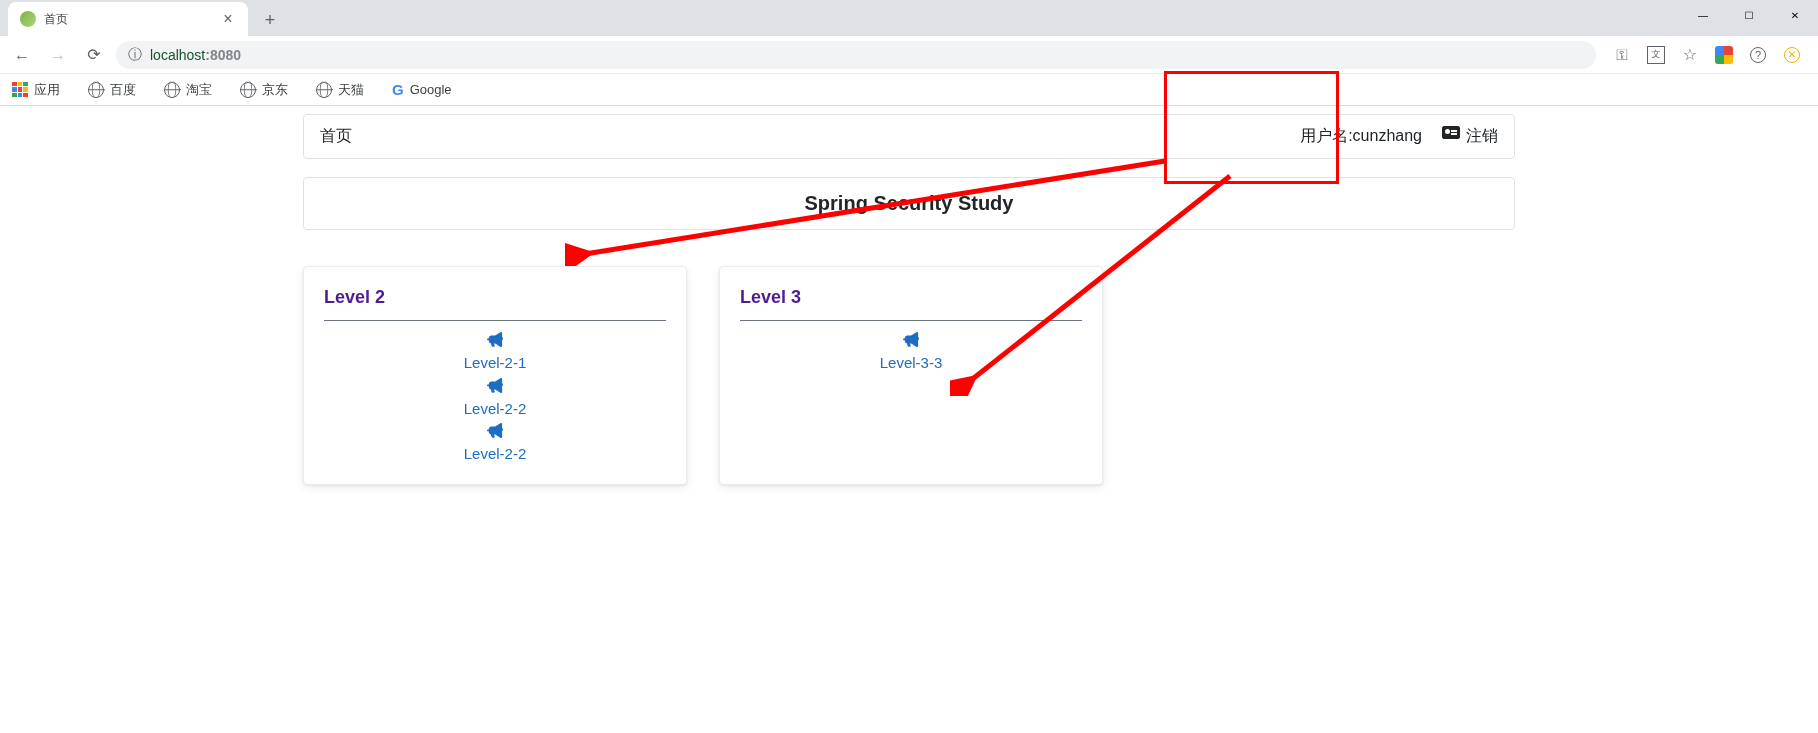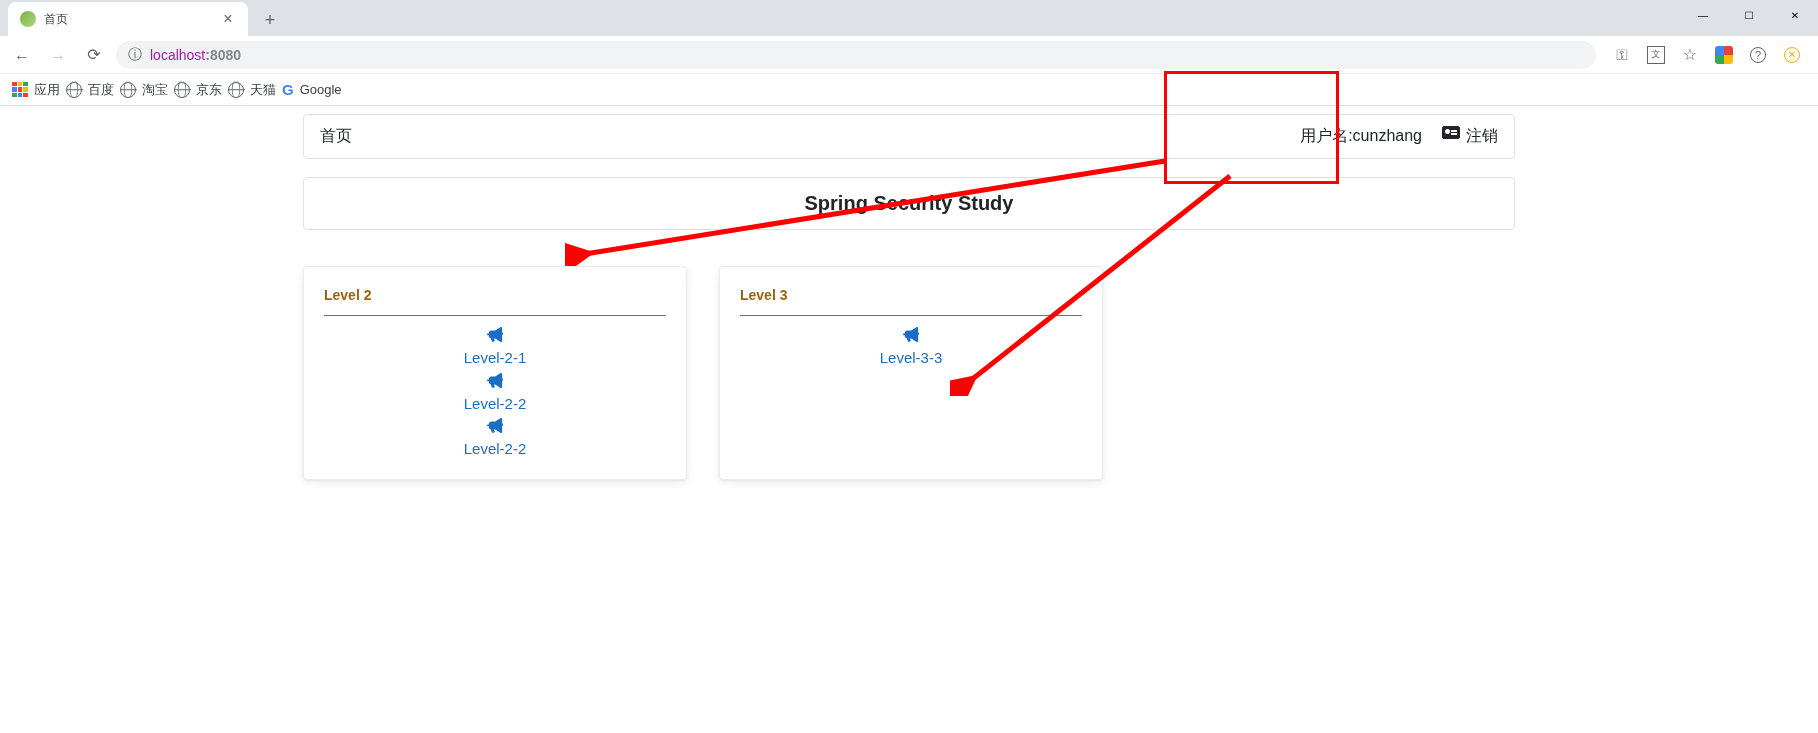--- a/index.html
+++ b/index.html
@@ -14,26 +14,26 @@
     .tab-close { font-size: 16px; color: #5f6368; cursor: pointer; width: 16px; height: 16px; display: flex; align-items: center; justify-content: center; }
     .new-tab { width: 28px; height: 28px; display: flex; align-items: center; justify-content: center; color: #5f6368; font-size: 18px; margin-left: 8px; margin-bottom: 2px; cursor: pointer; }
     .window-controls { position: absolute; right: 0; top: 0; display: flex; }
     .win-ctrl { width: 46px; height: 30px; display: flex; align-items: center; justify-content: center; color: #000; font-size: 10px; }
 
     .address-bar { background: #fff; height: 38px; display: flex; align-items: center; padding: 0 8px; gap: 8px; border-bottom: 1px solid #e8eaed; }
     .nav-btn { width: 28px; height: 28px; display: flex; align-items: center; justify-content: center; color: #5f6368; cursor: pointer; font-size: 16px; border-radius: 50%; }
     .nav-btn.disabled { color: #bdc1c6; }
     .url-bar { flex: 1; height: 28px; background: #f1f3f4; border-radius: 14px; display: flex; align-items: center; padding: 0 12px; gap: 8px; font-size: 14px; color: #202124; }
     .url-info-icon { color: #5f6368; font-size: 14px; }
-    .url-host { color: #a21caf; }
+    .url-host { color: #14532d; }
     .url-port { color: #80868b; font-weight: bold; }
     .addr-actions { display: flex; align-items: center; gap: 14px; padding: 0 8px; }
     .addr-icon { width: 20px; height: 20px; display: flex; align-items: center; justify-content: center; color: #5f6368; font-size: 16px; }
 
-    .bookmarks-bar { background: #fff; height: 32px; display: flex; align-items: center; padding: 0 12px; gap: 6px; border-bottom: 1px solid #dadce0; font-size: 13px; color: #3c4043; }
+    .bookmarks-bar { background: #fff; height: 32px; display: flex; align-items: center; padding: 0 12px; gap: 28px; border-bottom: 1px solid #dadce0; font-size: 13px; color: #3c4043; }
     .bm-item { display: flex; align-items: center; gap: 6px; cursor: pointer; }
     .apps-icon { width: 16px; height: 16px; display: grid; grid-template-columns: repeat(3,1fr); grid-template-rows: repeat(3,1fr); gap: 1px; }
     .apps-icon span { width: 100%; height: 100%; }
     .apps-icon span:nth-child(1){background:#ea4335}.apps-icon span:nth-child(2){background:#fbbc04}.apps-icon span:nth-child(3){background:#34a853}
     .apps-icon span:nth-child(4){background:#4285f4}.apps-icon span:nth-child(5){background:#ea4335}.apps-icon span:nth-child(6){background:#fbbc04}
     .apps-icon span:nth-child(7){background:#34a853}.apps-icon span:nth-child(8){background:#4285f4}.apps-icon span:nth-child(9){background:#ea4335}
     .globe-icon { width: 16px; height: 16px; border: 1.5px solid #5f6368; border-radius: 50%; position: relative; }
     .globe-icon::before { content:''; position:absolute; left:50%; top:-1.5px; bottom:-1.5px; width:7px; border:1.5px solid #5f6368; border-radius:50%; transform:translateX(-50%); border-top:none; border-bottom:none;}
     .globe-icon::after { content:''; position:absolute; left:-1.5px; right:-1.5px; top:50%; height:1.5px; background:#5f6368; transform:translateY(-50%);}
     .google-g { font-weight: bold; font-size: 15px; }
@@ -49,21 +49,21 @@
     .logout { display: flex; align-items: flex-start; gap: 6px; cursor: pointer; }
     .id-card-icon { width: 18px; height: 13px; border: 1.5px solid #212529; border-radius: 2px; position: relative; background: #212529; }
     .id-card-icon::before { content:''; position:absolute; left:2px; top:2px; width:5px; height:5px; background:#fff; border-radius:50%; }
     .id-card-icon::after { content:''; position:absolute; right:2px; top:3px; width:6px; height:1.5px; background:#fff; box-shadow: 0 3px 0 #fff; }
 
     .title-box { border: 1px solid #dee2e6; border-radius: 4px; padding: 14px; text-align: center; margin-top: 18px; background: #fff; }
     .title-box h3 { font-size: 20px; font-weight: 700; color: #212529; }
 
     .cards-row { display: flex; gap: 32px; margin-top: 36px; }
     .card { width: 384px; border: 1px solid #e9ecef; border-radius: 4px; padding: 20px 20px 16px; box-shadow: 0 1px 3px rgba(0,0,0,0.08), 0 4px 12px rgba(0,0,0,0.06); background: #fff; }
-    .card h4 { font-size: 14px; font-weight: 600; color: #a16207; margin-bottom: 12px; }
+    .card h4 { font-size: 18px; font-weight: 600; color: #4c1d95; margin-bottom: 12px; }
     .card hr { border: none; border-top: 1px solid #6c757d; margin-bottom: 10px; }
     .card-link { display: flex; align-items: center; gap: 8px; color: #1b6ec2; font-size: 15px; text-decoration: none; line-height: 1.5; cursor: pointer; margin-bottom: 2px; flex-direction: column; }
     .bullhorn-icon { width: 16px; height: 13px; position: relative; }
     .bullhorn-icon svg { width: 16px; height: 16px; fill: #1b6ec2; }
 
     
     .annotation-box { position: absolute; border: 3px solid #ff0000; pointer-events: none; }
     .arrow-svg { position: absolute; pointer-events: none; }
 
     .key-icon { font-size: 15px; }

